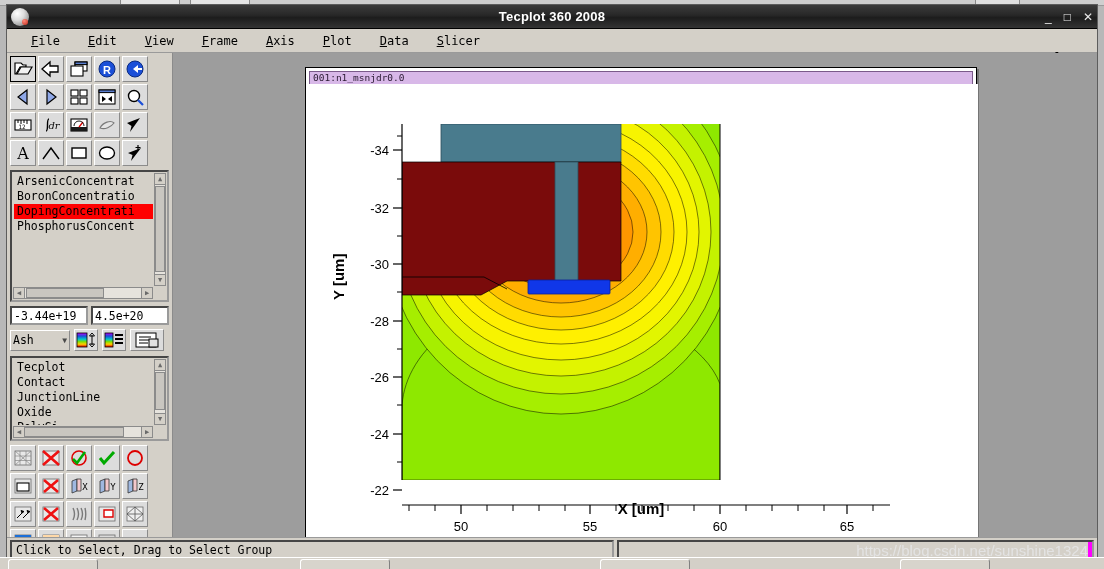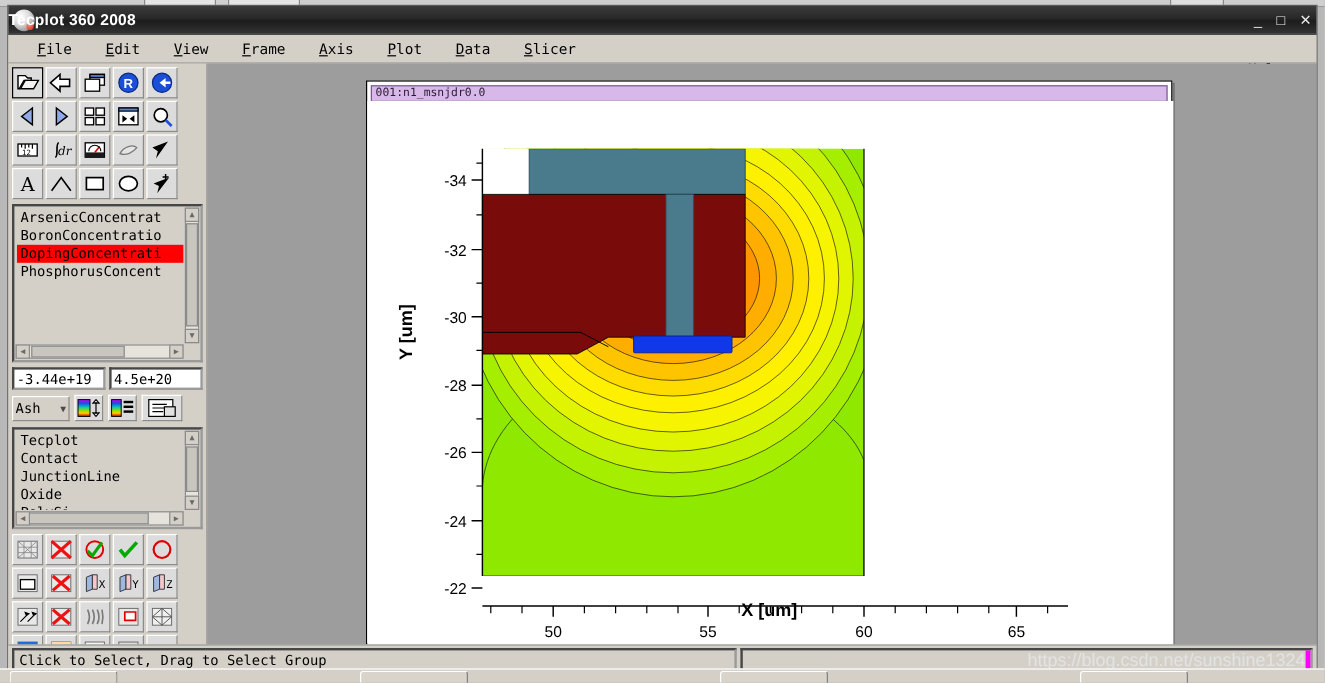--- a/index.html
+++ b/index.html
@@ -65,21 +65,21 @@
     border-radius: 50%;
     background: radial-gradient(circle at 35% 30%, #ffffff 0%, #dcdcdc 40%, #9a9a9a 75%, #6a6a6a 100%);
     position: relative; flex: none;
   }
   .title-icon:after{
     content:""; position:absolute; right:1px; bottom:1px;
     width:6px; height:6px; border-radius:50%;
     background: radial-gradient(circle at 35% 30%, #ff8a7a, #c02a1a);
   }
   .title-text {
-    position: absolute; left: 0; right: 0; 
+    position: absolute; left: 0; right: 0; text-align: center;
     color: #ffffff; font-family: "Liberation Sans", sans-serif;
     font-size: 13px; font-weight: bold; letter-spacing: .2px;
   }
   .win-btns {
     position: absolute; right: 4px; top: 0; height: 24px;
     display: flex; align-items: center; gap: 12px;
     color: #e8e8e8; font-family: "Liberation Sans", sans-serif; font-size: 12px;
   }
   .win-btns span { cursor: default; line-height: 1; }
 
@@ -180,21 +180,21 @@
     font-family: "DejaVu Sans Mono", monospace;
     font-size: 11.5px; color: #000;
     height: 19px; line-height: 15px;
     padding: 1px 2px;
     overflow: hidden; white-space: nowrap;
   }
 
   
   .tool-row { display: flex; gap: 4px; align-items: center; margin-bottom: 5px; }
   .combo {
-    width: 48px; height: 21px;
+    width: 60px; height: 21px;
     background: #d4d0c8;
     border: 1px solid #8b8b8b;
     border-top-color: #ffffff; border-left-color: #ffffff;
     display: flex; align-items: center; justify-content: space-between;
     padding: 0 2px;
     font-family: "DejaVu Sans Mono", monospace; font-size: 11.5px;
   }
   .combo .ar { font-size: 8px; color: #4a4a4a; }
   .ctool {
     width: 24px; height: 22px;

